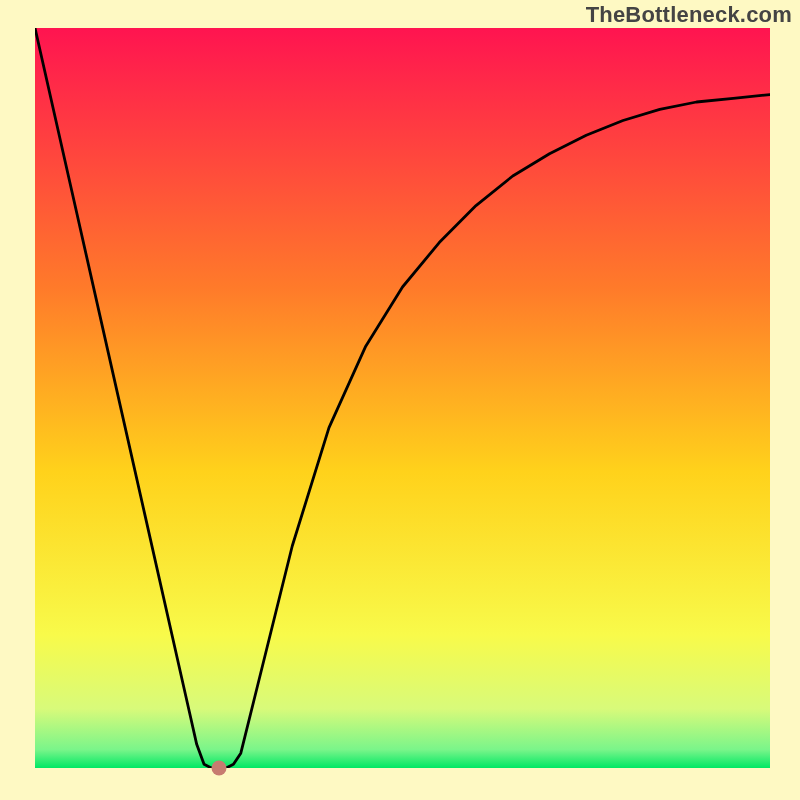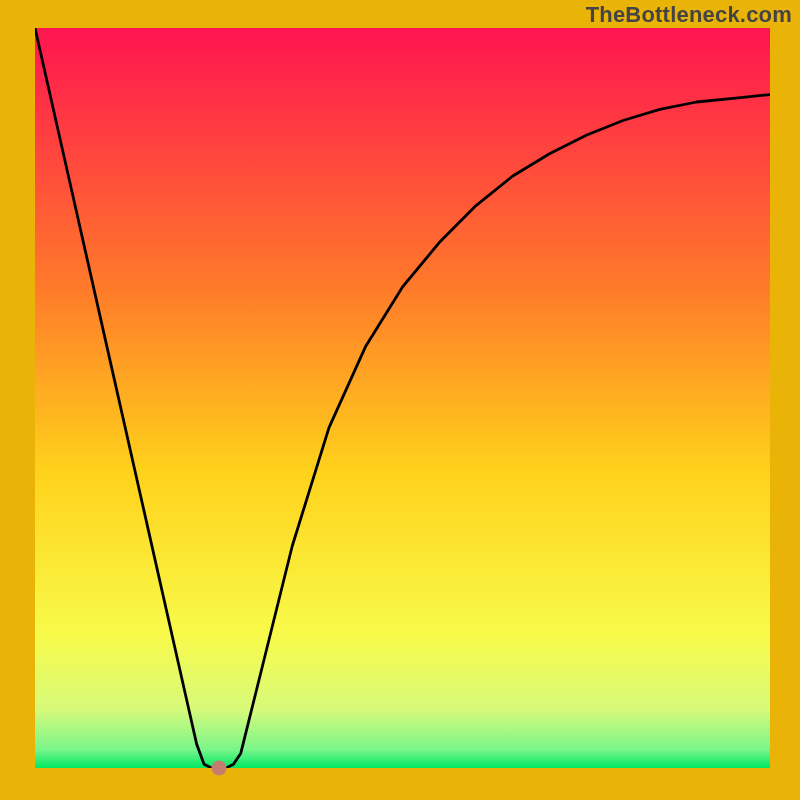--- a/index.html
+++ b/index.html
@@ -10,21 +10,21 @@
     overflow: hidden;
     background: #000;
     font-family: Arial, Helvetica, sans-serif;
   }
   .frame {
     position: absolute;
     left: 0;
     top: 0;
     width: 800px;
     height: 800px;
-    background: #eab308;
+    background: #fef9c3;
   }
   .watermark {
     position: absolute;
     top: 2px;
     right: 8px;
     color: #444;
     font-size: 22px;
     font-weight: 600;
     letter-spacing: 0.2px;
     user-select: none;

